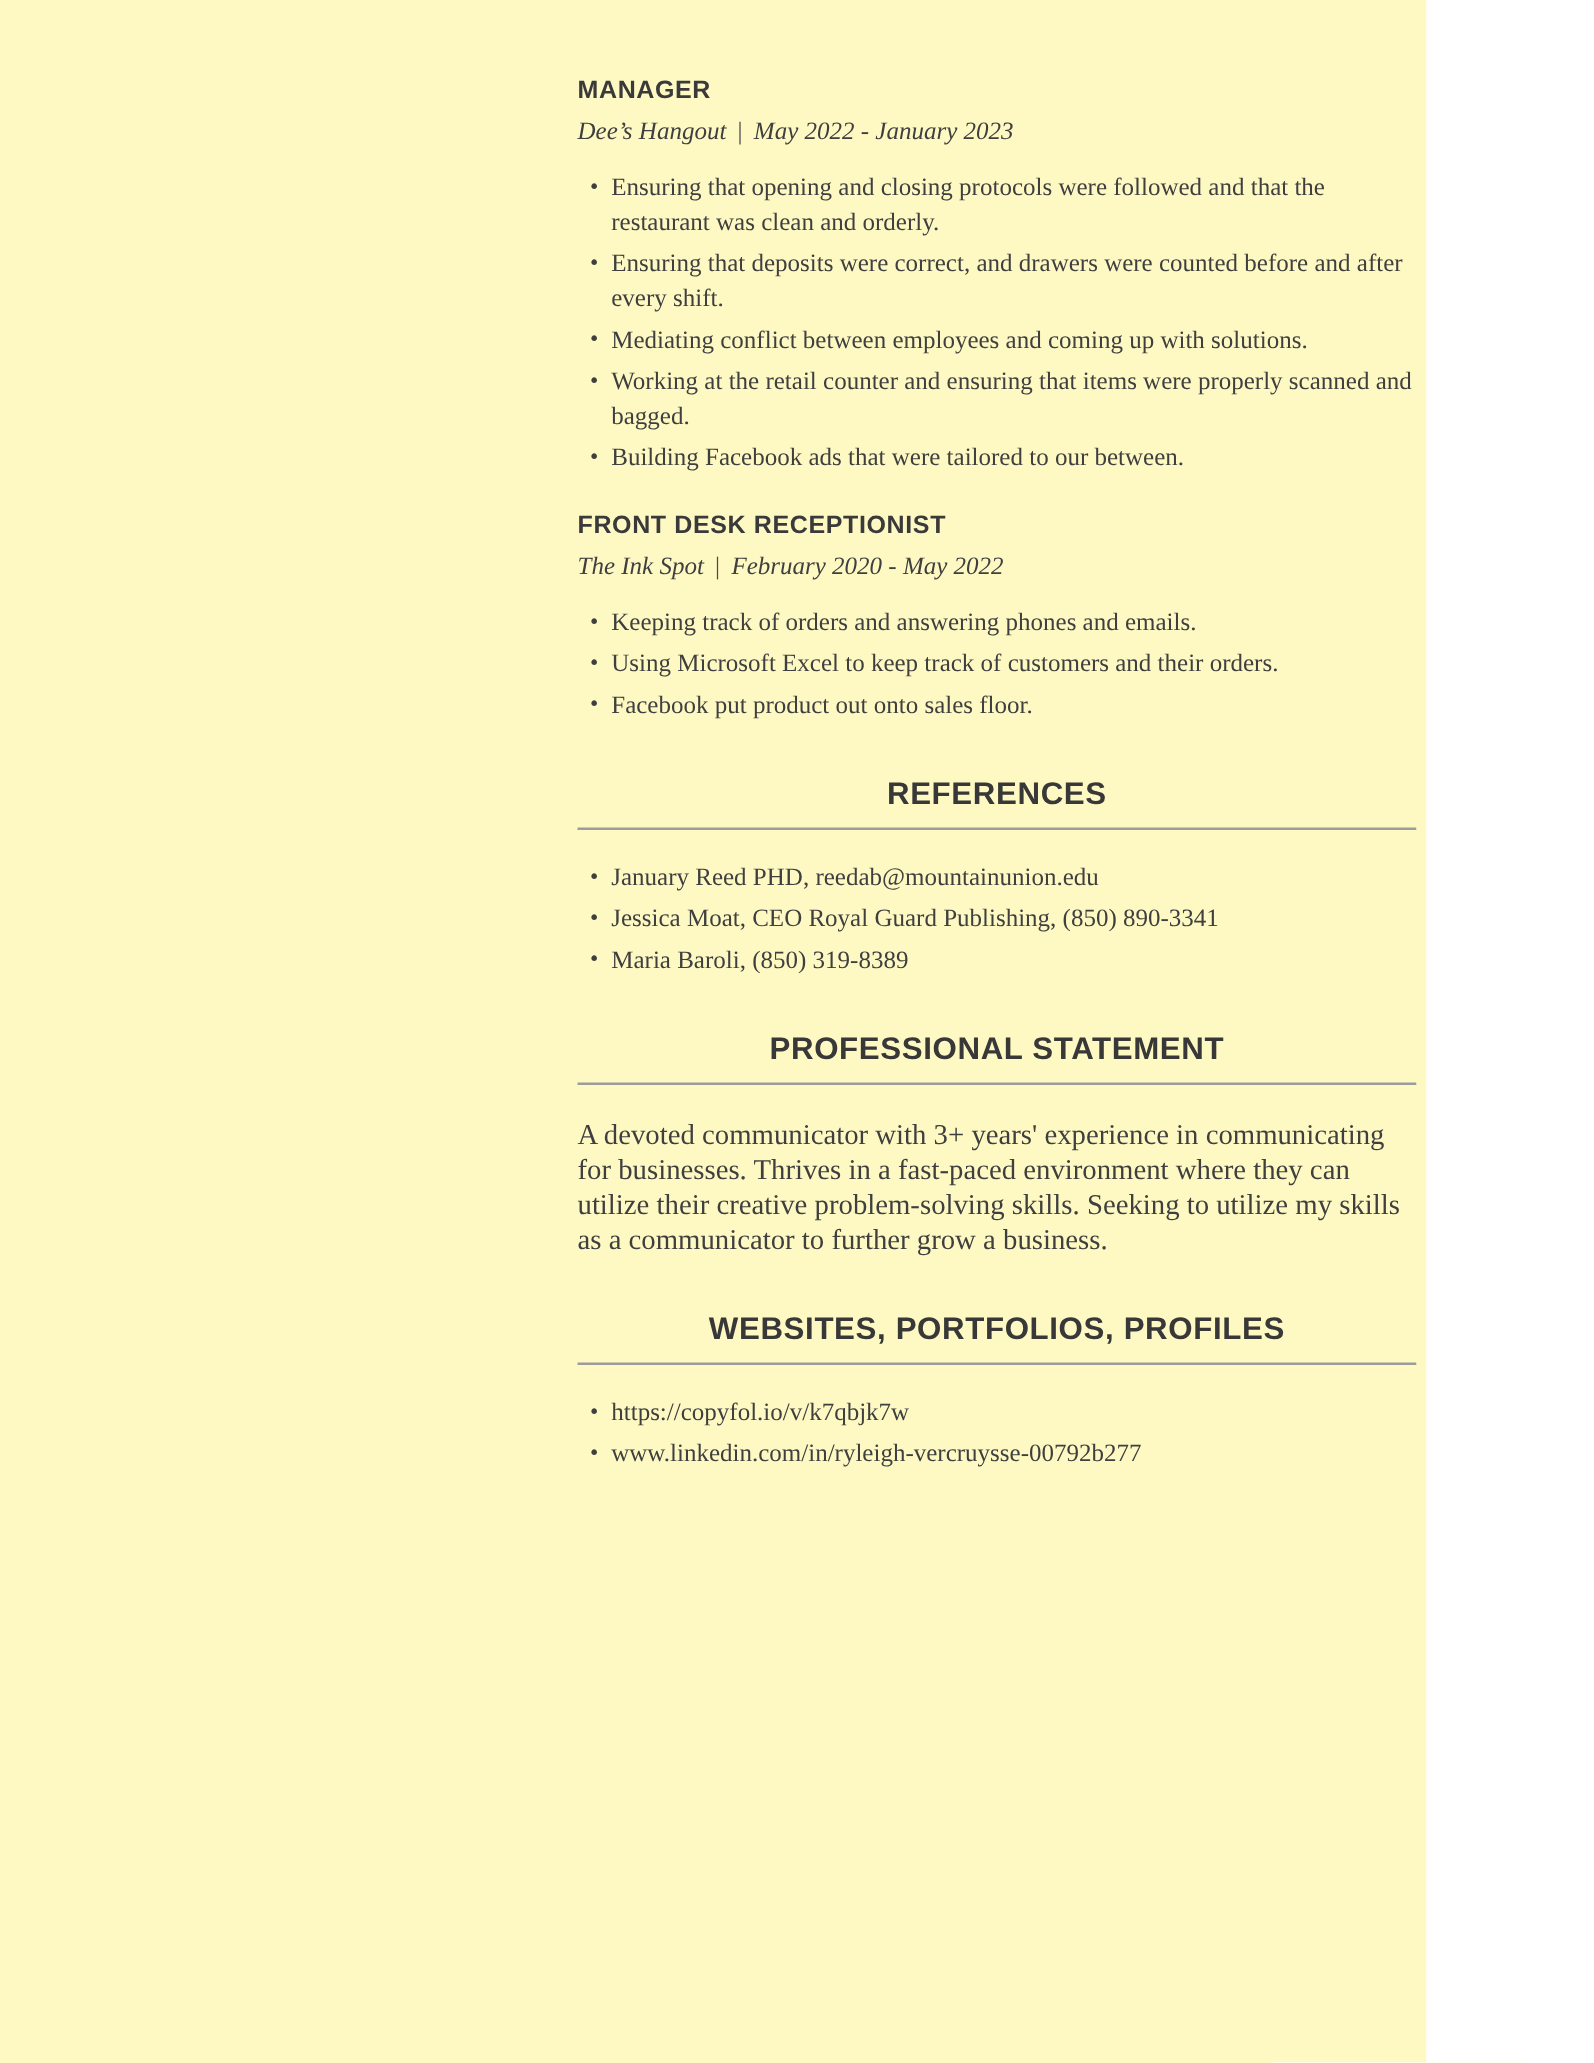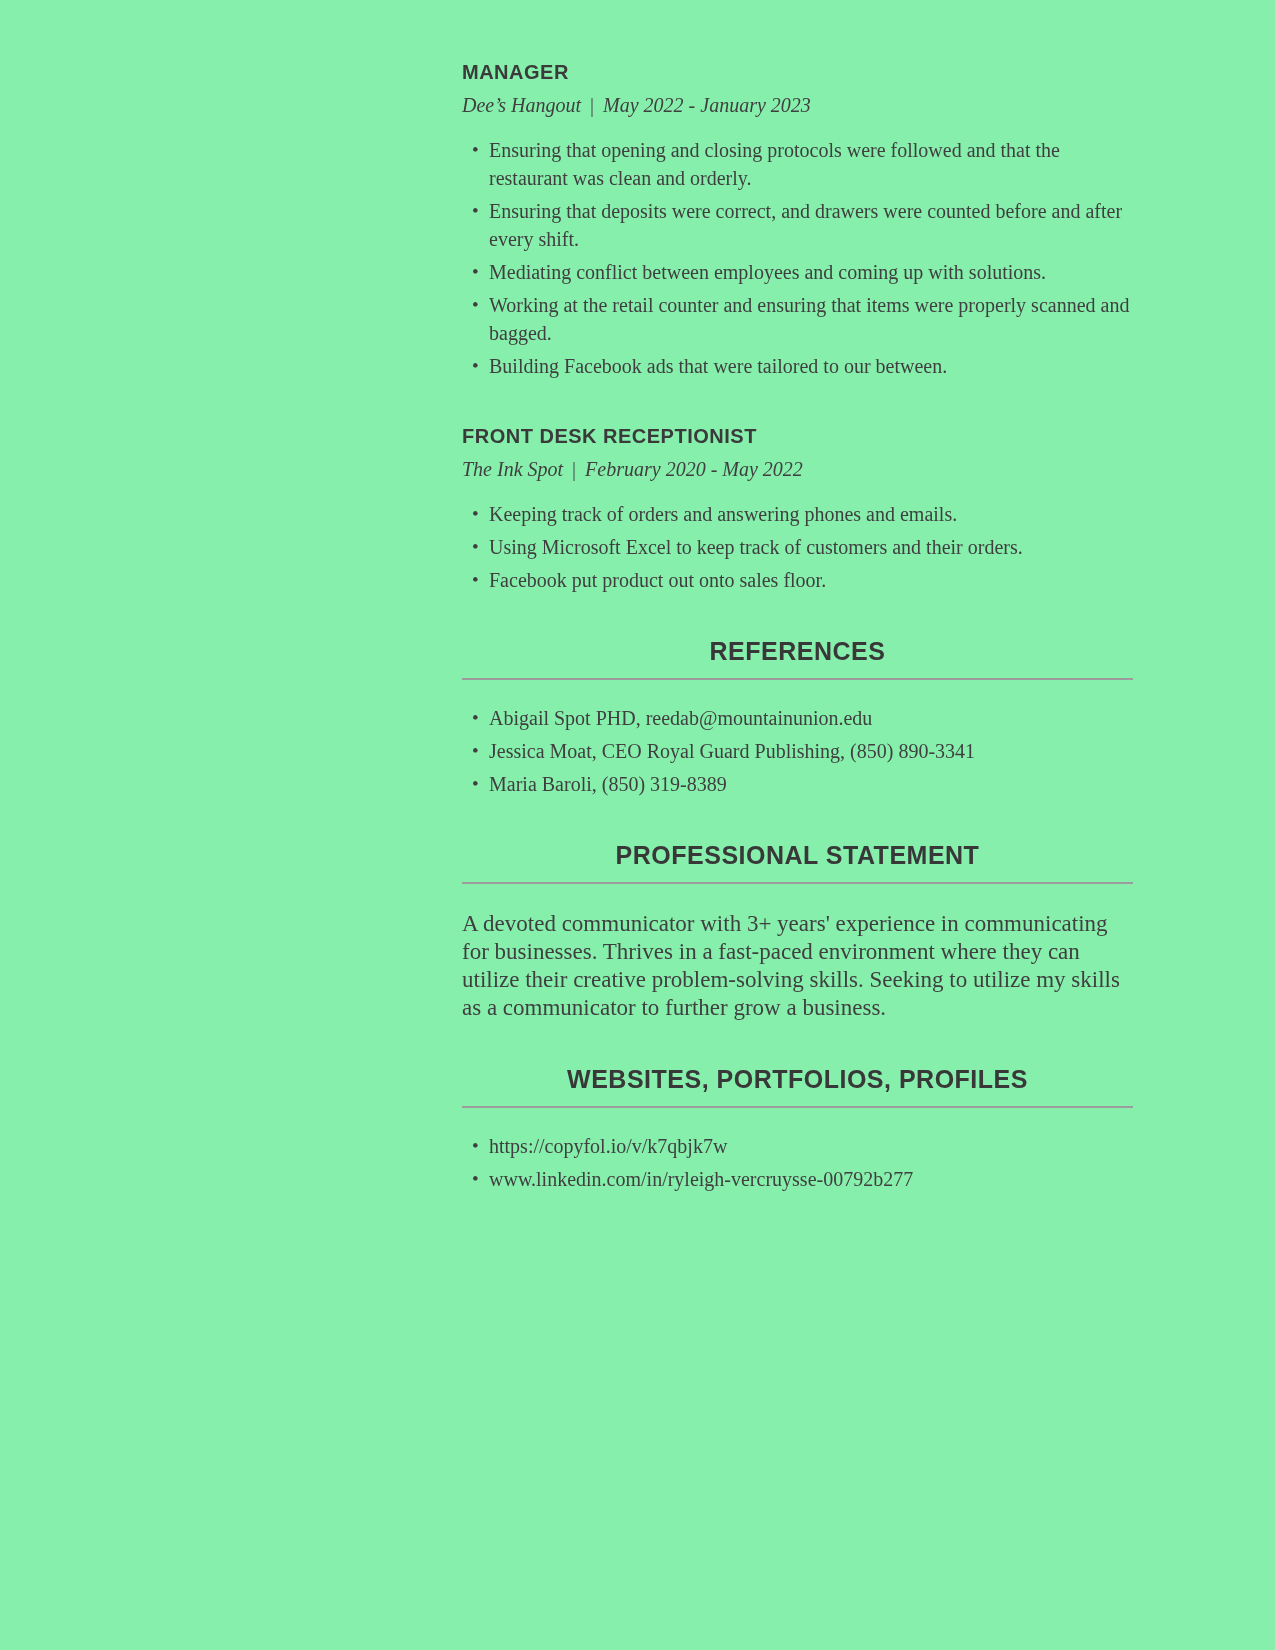--- a/index.html
+++ b/index.html
@@ -2,23 +2,23 @@
 <html><head>
 <meta charset="utf-8">
 <style>
   html, body {
     margin: 0;
     padding: 0;
     background: #ffffff;
   }
   .page {
     position: relative;
-    width: 1275px;
+    width: 1141px;
     height: 1650px;
-    background: #86efac;
+    background: #fef9c3;
     overflow: hidden;
     font-family: "Liberation Serif", serif;
     color: #3f3f3f;
   }
   .content {
     position: absolute;
     left: 462px;
     top: 60px;
     width: 671px;
   }
@@ -40,21 +40,21 @@
     line-height: 24px;
     color: #3f3f3f;
   }
   .job-sub .sep {
     display: inline-block;
     margin: 0 9px;
     font-style: normal;
     color: #4a4a4a;
   }
   .job-gap {
-    margin-top: 44px;
+    margin-top: 28px;
   }
 
   
   ul.bullets {
     margin: 19px 0 0 0;
     padding: 0 0 0 27px;
     list-style: none;
   }
   ul.bullets li {
     position: relative;
@@ -133,21 +133,21 @@
         <li>Keeping track of orders and answering phones and emails.</li>
         <li>Using Microsoft Excel to keep track of customers and their orders.</li>
         <li>Facebook put product out onto sales floor.</li>
       </ul>
     </section>
 
     <section class="section">
       <h2 class="section-heading">REFERENCES</h2>
       <hr class="rule">
       <ul class="bullets">
-        <li>Abigail Spot PHD, reedab@mountainunion.edu</li>
+        <li>January Reed PHD, reedab@mountainunion.edu</li>
         <li>Jessica Moat, CEO Royal Guard Publishing, (850) 890-3341</li>
         <li>Maria Baroli, (850) 319-8389</li>
       </ul>
     </section>
 
     <section class="section">
       <h2 class="section-heading">PROFESSIONAL STATEMENT</h2>
       <hr class="rule">
       <p class="statement">A devoted communicator with 3+ years' experience in communicating for businesses. Thrives in a fast-paced environment where they can utilize their creative problem-solving skills. Seeking to utilize my skills as a communicator to further grow a business.</p>
     </section>

